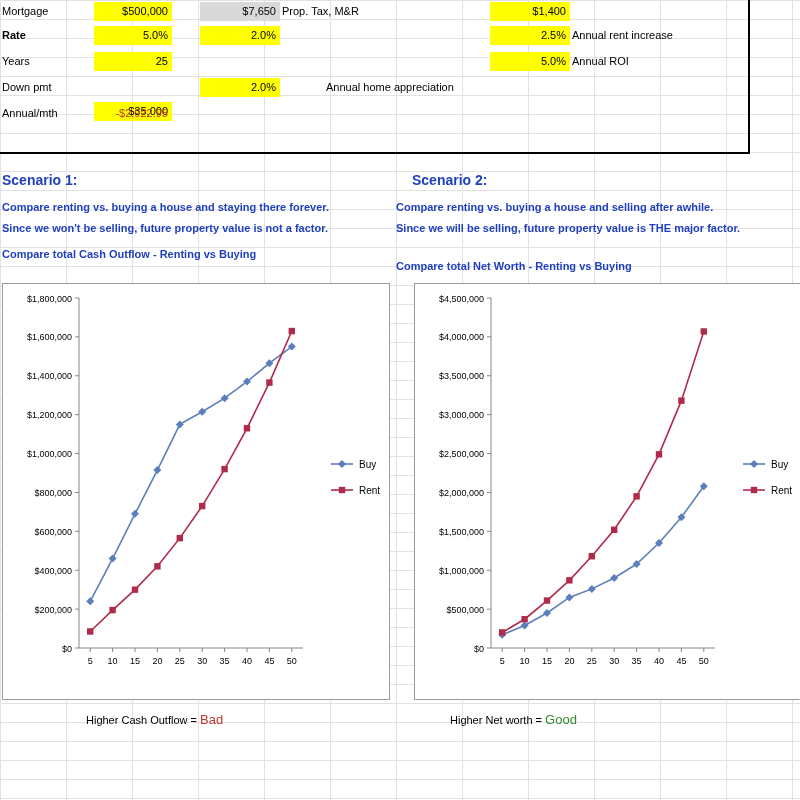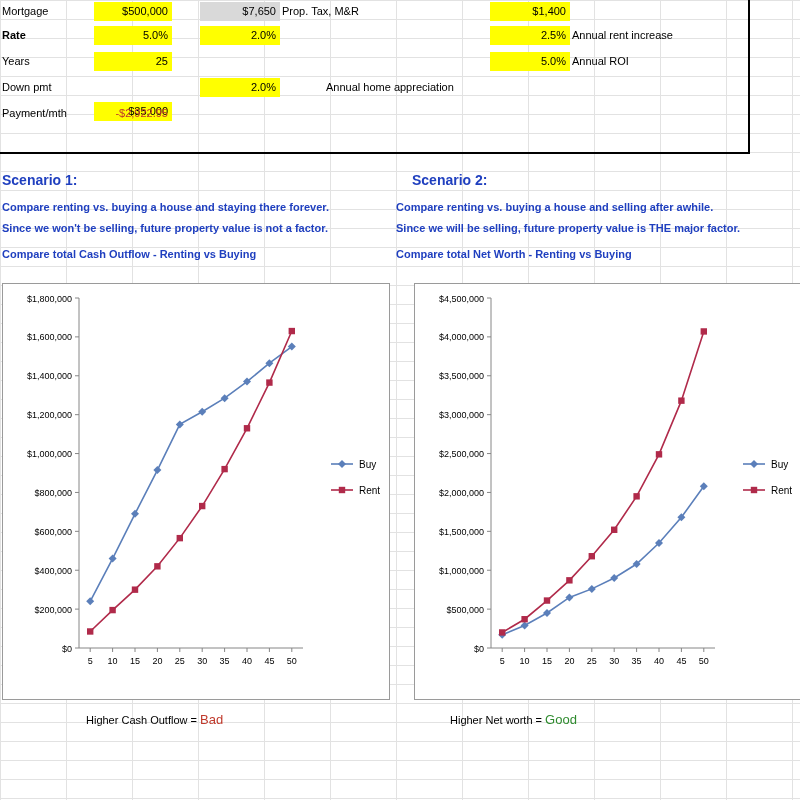--- a/index.html
+++ b/index.html
@@ -98,21 +98,21 @@
 <body>
 
 <div id="gridbg"></div>
 
 <div class="panel">
 
   <div class="cell lbl" style="left:0;top:2px;width:92px;">Mortgage</div>
   <div class="cell lbl" style="left:0;top:26px;width:92px;font-weight:bold;">Rate</div>
   <div class="cell lbl" style="left:0;top:52px;width:92px;">Years</div>
   <div class="cell lbl" style="left:0;top:78px;width:92px;">Down pmt</div>
-  <div class="cell lbl" style="left:0;top:104px;width:92px;">Payment/mth</div>
+  <div class="cell lbl" style="left:0;top:104px;width:92px;">Annual/mth</div>
 
   <div class="cell num yellow" style="left:94px;top:2px;width:74px;">$500,000</div>
   <div class="cell num yellow" style="left:94px;top:26px;width:74px;">5.0%</div>
   <div class="cell num yellow" style="left:94px;top:52px;width:74px;">25</div>
   <div class="cell num yellow" style="left:94px;top:78px;width:74px;margin-top:24px;">$35,000</div>
   <div class="cell num red" style="left:94px;top:104px;width:74px;">-$2,922.95</div>
 
   <div class="cell num grey" style="left:200px;top:2px;width:76px;">$7,650</div>
   <div class="cell num yellow" style="left:200px;top:26px;width:76px;">2.0%</div>
   <div class="cell num yellow" style="left:200px;top:78px;width:76px;">2.0%</div>
@@ -129,21 +129,21 @@
 </div>
 
 <div class="scen-title" style="left:2px;top:172px;">Scenario 1:</div>
 <div class="scen-line" style="left:2px;top:201px;">Compare renting vs. buying a house and staying there forever.</div>
 <div class="scen-line" style="left:2px;top:222px;">Since we won't be selling, future property value is not a factor.</div>
 <div class="scen-line" style="left:2px;top:248px;">Compare total Cash Outflow - Renting vs Buying</div>
 
 <div class="scen-title" style="left:396px;top:172px;margin-left:16px;">Scenario 2:</div>
 <div class="scen-line" style="left:396px;top:201px;">Compare renting vs. buying a house and selling after awhile.</div>
 <div class="scen-line" style="left:396px;top:222px;">Since we will be selling, future property value is THE major factor.</div>
-<div class="scen-line" style="left:396px;top:248px;">Compare total Net Worth - Renting vs Buying</div>
+<div class="scen-line" style="left:396px;top:260px;">Compare total Net Worth - Renting vs Buying</div>
 
 <div class="chartbox" style="left:2px;top:283px;width:386px;height:415px;">
   <svg id="svg-chart-0" class="chart-svg" width="384" height="413">
       <line x1="76" y1="14" x2="76" y2="364" stroke="#868686" stroke-width="1"></line>
       <line x1="76" y1="364" x2="300" y2="364" stroke="#868686" stroke-width="1"></line>
       <line x1="72" y1="364" x2="76" y2="364" stroke="#868686" stroke-width="1"></line>
       <text x="69" y="367.5" text-anchor="end" class="axis-text">$0</text>
       <line x1="72" y1="325.1111111111111" x2="76" y2="325.1111111111111" stroke="#868686" stroke-width="1"></line>
       <text x="69" y="328.6111111111111" text-anchor="end" class="axis-text">$200,000</text>
       <line x1="72" y1="286.22222222222223" x2="76" y2="286.22222222222223" stroke="#868686" stroke-width="1"></line>

